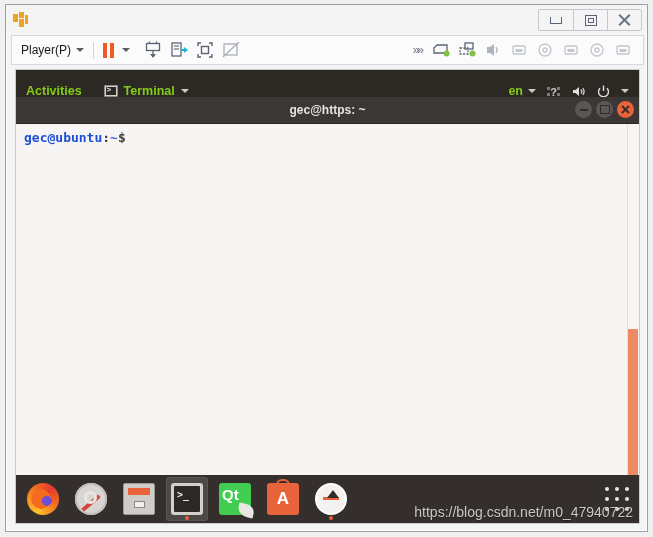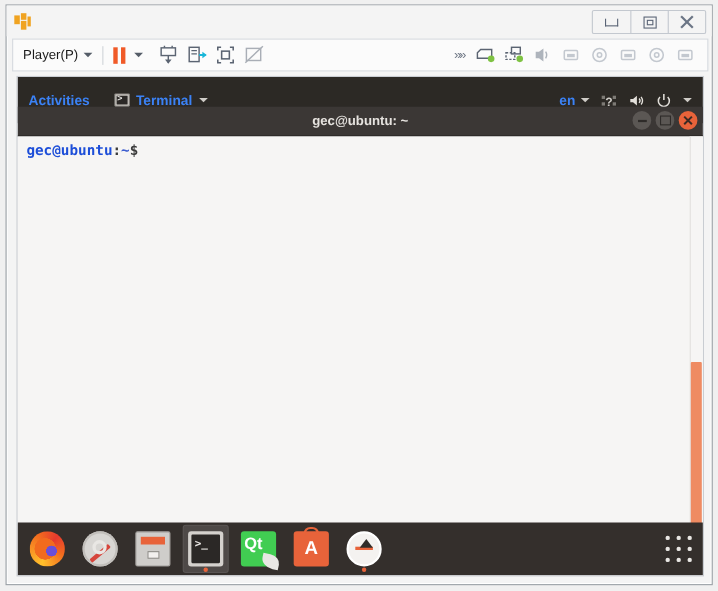--- a/index.html
+++ b/index.html
@@ -71,21 +71,21 @@
   
   #vm-screen{
     position:absolute;left:9px;top:64px;width:625px;height:455px;
     background:#f2f1f0;overflow:hidden;
     border:1px solid #c9cdd2;box-sizing:border-box;
   }
 
   
   #gnome-topbar{
     position:relative;height:42px;background:#2c2925;
-    display:flex;align-items:center;color:#3b82f6;font-size:12.5px;font-weight:bold;
+    display:flex;align-items:center;color:#84cc16;font-size:12.5px;font-weight:bold;
   }
   #activities-button{margin-left:10px;cursor:default;}
   #window-menu{display:flex;align-items:center;gap:6px;margin-left:22px;}
   #terminal-menu-icon{
     width:14px;height:12px;background:#d4d0cb;border:1px solid #8d8a85;
     position:relative;box-sizing:border-box;border-radius:1px;
   }
   #terminal-menu-icon::before{
     content:"";position:absolute;left:1px;top:1px;right:1px;bottom:1px;background:#2b2826;
   }
@@ -366,21 +366,21 @@
             <path d="M4 4.2 A5 5 0 1 0 11 4.2" fill="none" stroke="#e2dfda" stroke-width="1.4"></path>
             <line x1="7.5" y1="1.5" x2="7.5" y2="7" stroke="#e2dfda" stroke-width="1.4"></line>
           </svg>
         </span>
         <span class="dcaret"></span>
       </div>
     </div>
 
     <div id="terminal-window">
       <div id="terminal-headerbar">
-        <span id="terminal-title">gec@ubuntu: ~</span>
+        <span id="terminal-title">gec@https: ~</span>
         <div id="terminal-window-controls">
           <span class="rbtn">
             <i class="rgl" style="width:8px;height:2px;"></i>
           </span>
           <span class="rbtn">
             <i class="rgl" style="width:8px;height:7px;background:transparent;border:1.6px solid #2e2b29;"></i>
           </span>
           <span class="rbtn close">
             <svg width="9" height="9" viewBox="0 0 9 9">
               <line x1="1" y1="1" x2="8" y2="8" stroke="#3a2a24" stroke-width="1.8"></line>
@@ -432,14 +432,15 @@
           <i></i>
           <i></i>
           <i></i>
           <i></i>
           <i></i>
           <i></i>
           <i></i>
       </div>
     </div>
 
+    <div id="watermark">https://blog.csdn.net/m0_47940722</div>
   </div>
 </div>
 
 </body></html>

